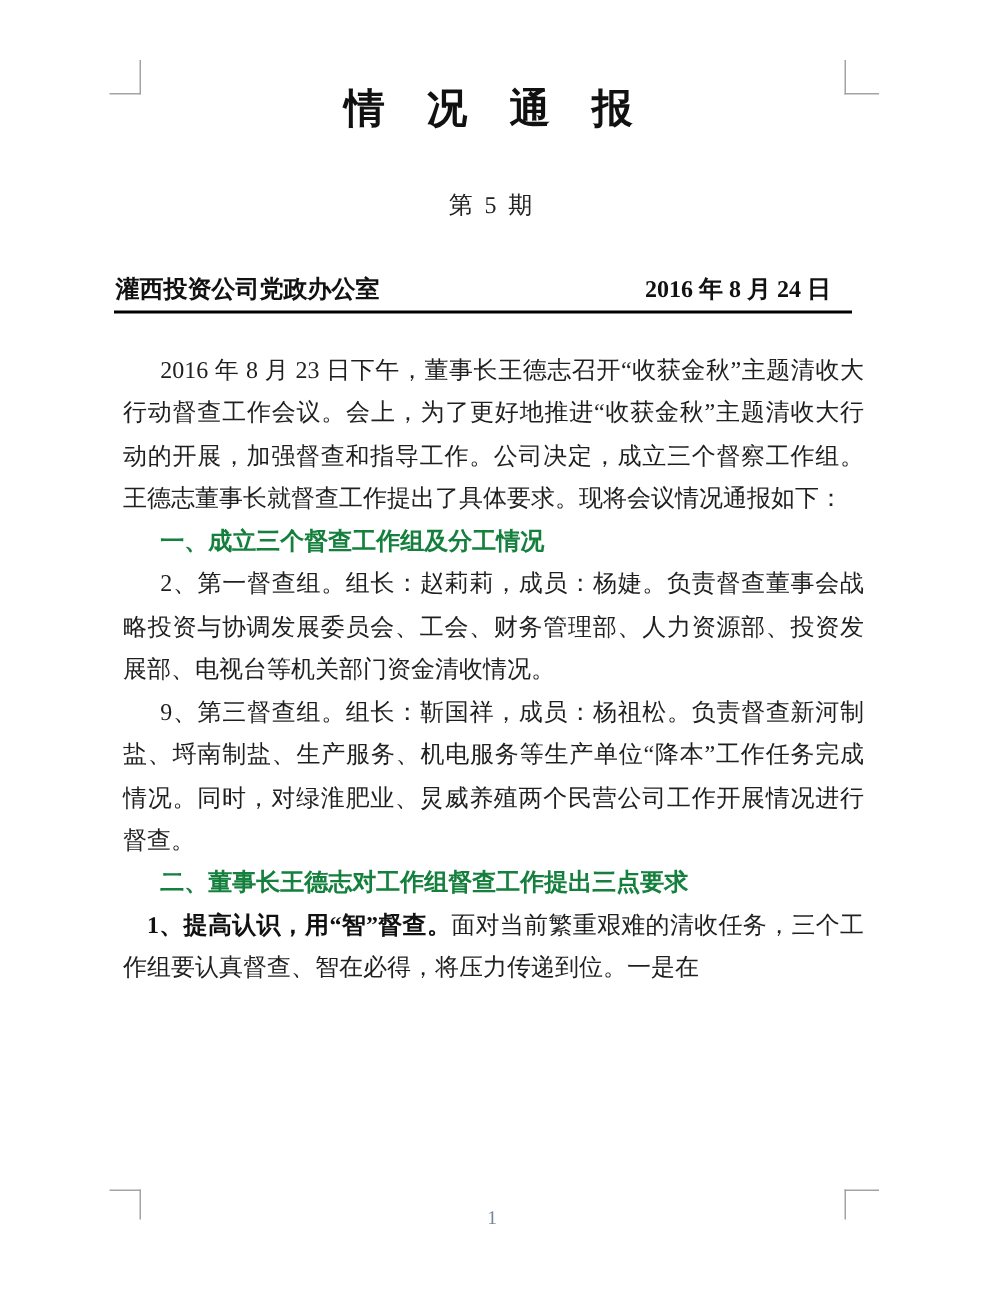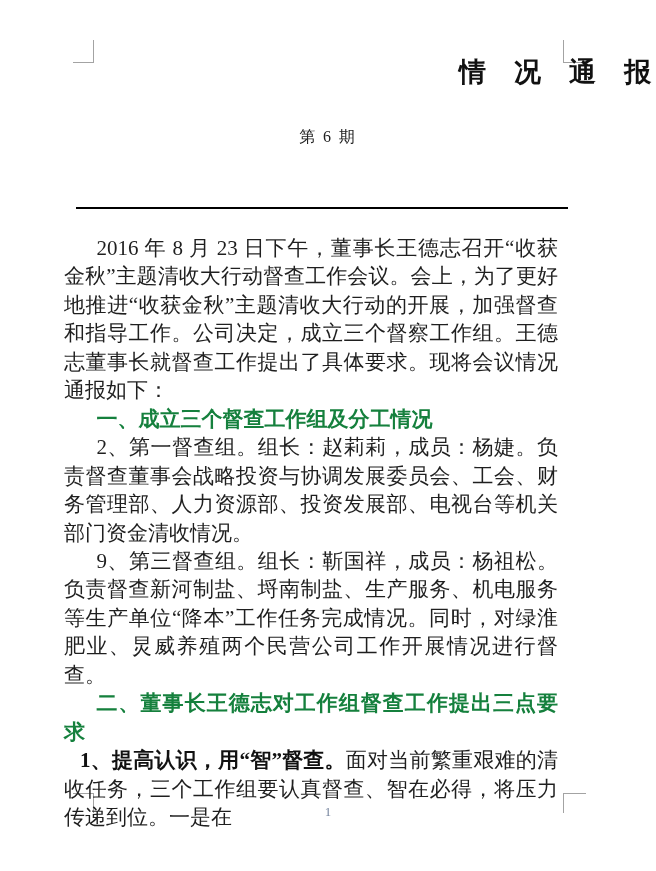--- a/index.html
+++ b/index.html
@@ -24,21 +24,21 @@
   .crop-tr { left: 563px; top: 40px;  width: 22px; height: 22px;
              border-left: 1px solid #a3a3a3;  border-bottom: 1px solid #a3a3a3; }
   .crop-bl { left: 73px;  top: 793px; width: 20px; height: 19px;
              border-right: 1px solid #a3a3a3; border-top: 1px solid #a3a3a3; }
   .crop-br { left: 563px; top: 793px; width: 22px; height: 19px;
              border-left: 1px solid #a3a3a3;  border-top: 1px solid #a3a3a3; }
 
   .doc-title {
     position: absolute;
     top: 54px; left: 0; right: 0;
-    text-align: right;
+    text-align: center;
     font-size: 27px;
     font-weight: bold;
     letter-spacing: 0.18em;
     color: #111111;
     white-space: pre;
   }
   .issue-no {
     position: absolute;
     top: 127px; left: 0; right: 0;
     text-align: center;
@@ -60,23 +60,23 @@
   }
   .header-rule {
     position: absolute;
     top: 207px; left: 76px;
     width: 492px;
     border-top: 2px solid #000000;
   }
 
   .content {
     position: absolute;
-    top: 234px; left: 64px;
+    top: 234px; left: 82px;
     width: 494px;
-    font-size: 21px;
+    font-size: 16px;
     line-height: 28.45px;
     text-align: justify;
     text-justify: inter-ideograph;
     color: #1f1f1f;
   }
   .content p {
     margin: 0;
     padding: 0;
   }
   .indent { text-indent: 1.55em; }
@@ -97,22 +97,26 @@
 
 <div class="page">
 
   <div class="crop-mark crop-tl"></div>
   <div class="crop-mark crop-tr"></div>
   <div class="crop-mark crop-bl"></div>
   <div class="crop-mark crop-br"></div>
 
   <div class="doc-title">情  况  通  报</div>
 
-  <div class="issue-no">第 6 期</div>
+  <div class="issue-no">第 5 期</div>
 
+  <div class="byline">
+    <span>灌西投资公司党政办公室</span>
+    <span>2016 年 8 月 24 日</span>
+  </div>
 
   <div class="header-rule"></div>
 
   <div class="content">
     <p class="indent">2016 年 8 月 23 日下午，董事长王德志召开“收获金秋”主题清收大行动督查工作会议。会上，为了更好地推进“收获金秋”主题清收大行动的开展，加强督查和指导工作。公司决定，成立三个督察工作组。王德志董事长就督查工作提出了具体要求。现将会议情况通报如下：</p>
     <p class="indent heading">一、成立三个督查工作组及分工情况</p>
     <p class="indent">2、第一督查组。组长：赵莉莉，成员：杨婕。负责督查董事会战略投资与协调发展委员会、工会、财务管理部、人力资源部、投资发展部、电视台等机关部门资金清收情况。</p>
     <p class="indent">9、第三督查组。组长：靳国祥，成员：杨祖松。负责督查新河制盐、埒南制盐、生产服务、机电服务等生产单位“降本”工作任务完成情况。同时，对绿淮肥业、炅威养殖两个民营公司工作开展情况进行督查。</p>
     <p class="indent heading">二、董事长王德志对工作组督查工作提出三点要求</p>
     <p><span class="lead">1、提高认识，用“智”督查。</span><span>面对当前繁重艰难的清收任务，三个工作组要认真督查、智在必得，将压力传递到位。一是在</span></p>

